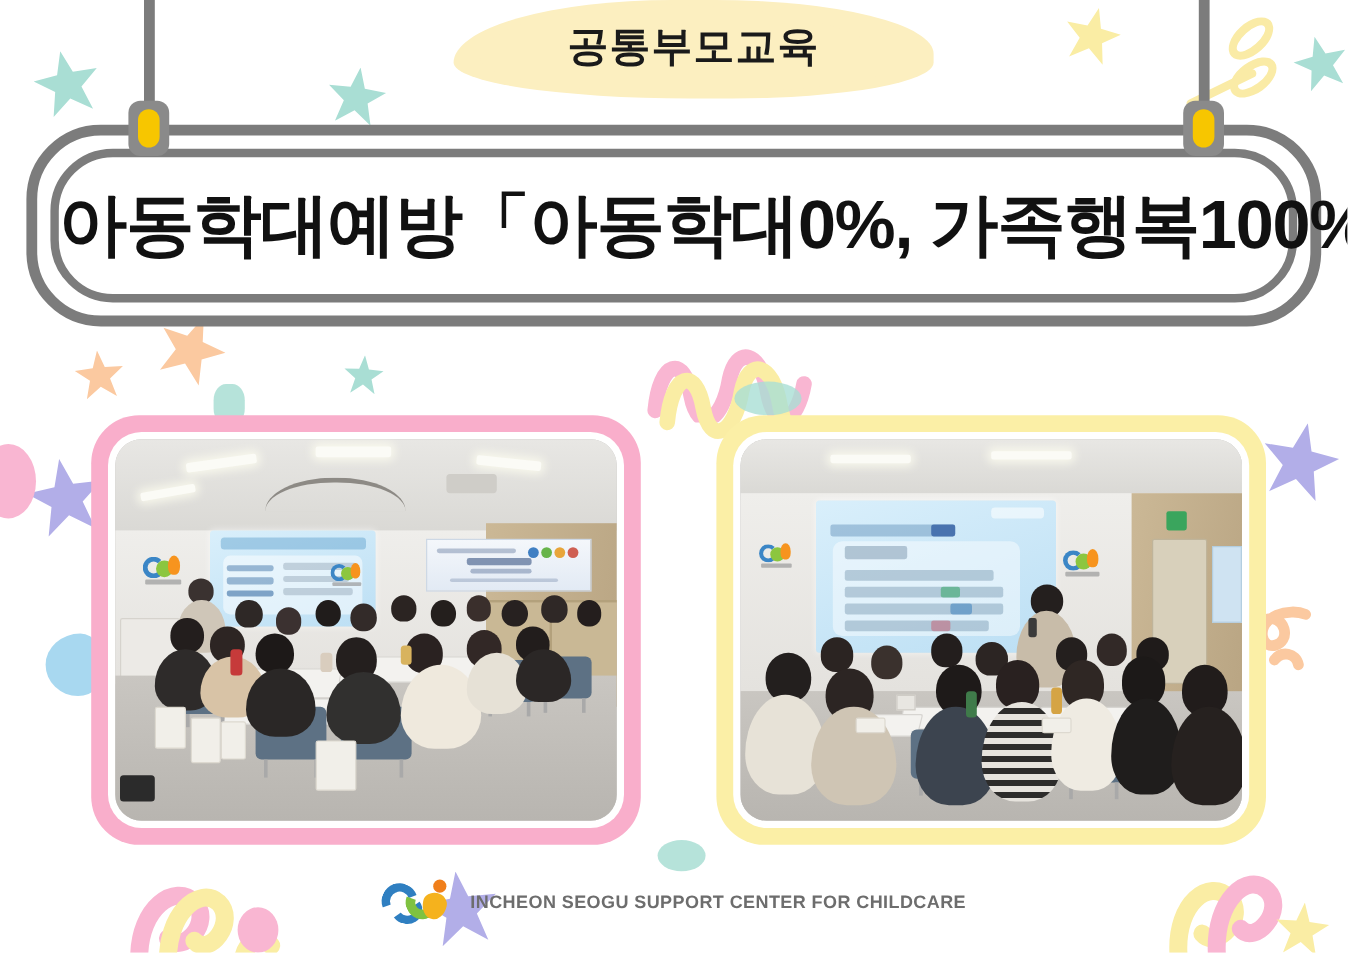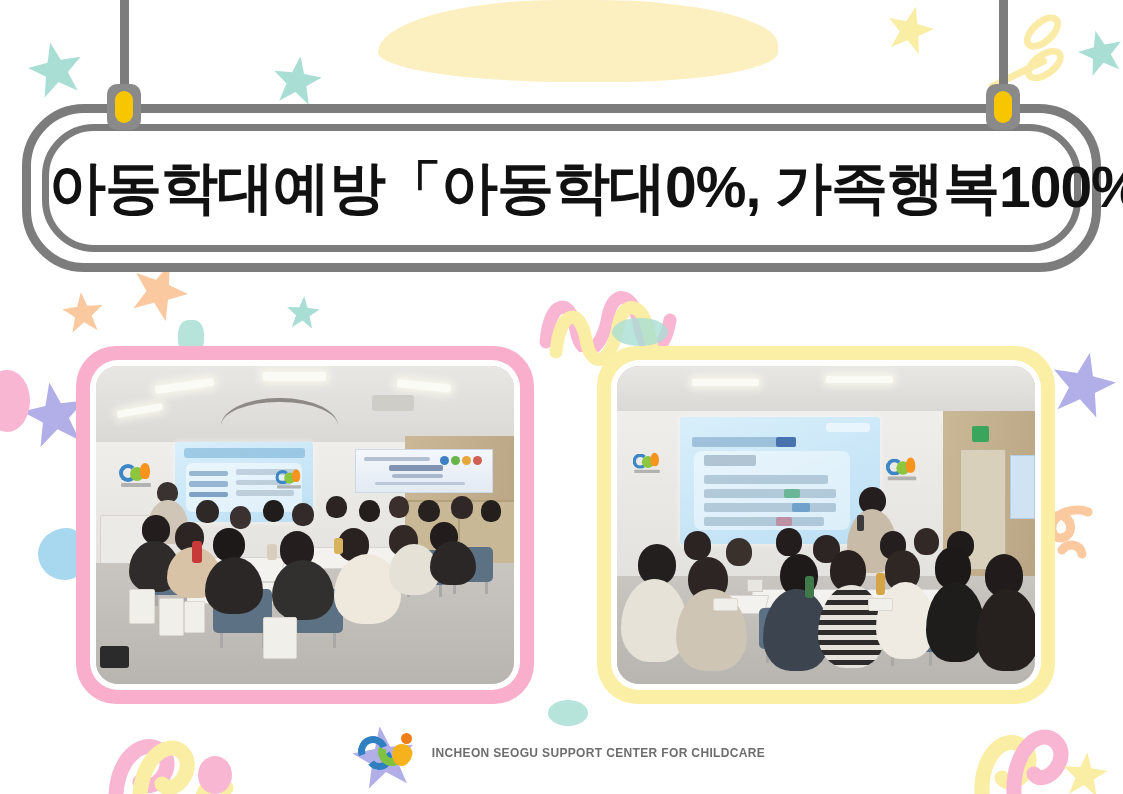--- a/index.html
+++ b/index.html
@@ -292,21 +292,21 @@
     border-radius: 50%;
   }
   .brand-text { line-height: 1.0; }
   .brand-kr {
     font-size: 23px;
     font-weight: 700;
     color: #3b3b3b;
     letter-spacing: -0.5px;
   }
   .brand-en {
-    font-size: 12px;
+    font-size: 15px;
     font-weight: 700;
     color: #6d6d6d;
     letter-spacing: 0.35px;
     margin-top: 3px;
   }
 </style>
 </head>
 <body>
 
 <div id="poster">
@@ -386,20 +386,21 @@
     </div>
     <div class="deco star" style="left:1062px;top:752px;width:46px;height:46px;background:#FAEDA4;transform:rotate(6deg);"></div>
 
     <div class="deco" style="left:548px;top:700px;width:40px;height:26px;background:#A9DED4;border-radius:50%;opacity:.85;"></div>
     <div class="deco" style="left:612px;top:318px;width:56px;height:28px;background:#A9DED4;border-radius:50%;opacity:.8;"></div>
     <div class="deco" style="left:178px;top:320px;width:26px;height:34px;background:#A9DED4;border-radius:40%;opacity:.85;"></div>
   </div>
 
   <div class="header-blob"></div>
   <div class="header-blob b2"></div>
+  <div class="header-title">공통부모교육</div>
 
   <div class="hanger-line left"></div>
   <div class="hanger-line right"></div>
   <div class="clip left"></div>
   <div class="clip right"></div>
 
   <div class="title-frame-outer">
     <div class="title-frame-inner">
       <div class="title-text">아동학대예방「아동학대0%, 가족행복100%」</div>
     </div>

